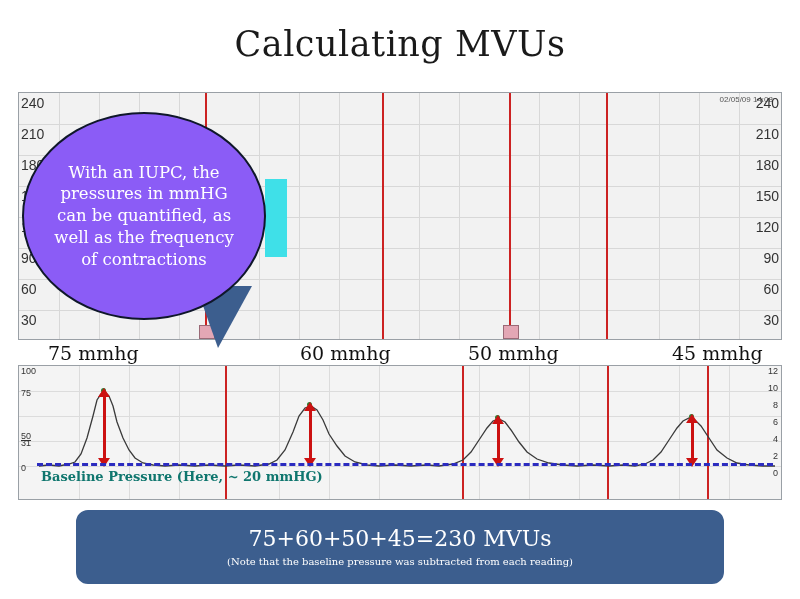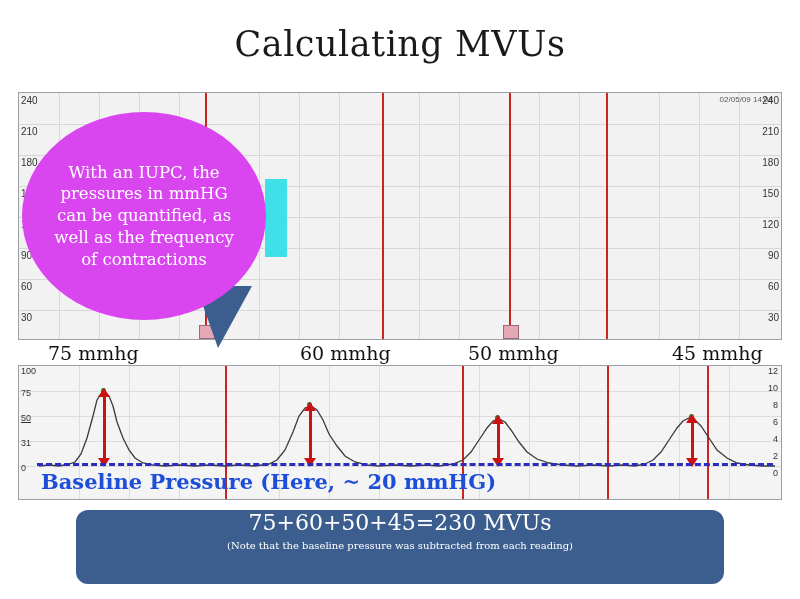--- a/index.html
+++ b/index.html
@@ -55,21 +55,21 @@
     background: #d8d8d8;
   }
   .red-v {
     position: absolute;
     top: 0; bottom: 0;
     width: 2px;
     background: #cc2222;
   }
   .axis-label {
     position: absolute;
-    font-size: 10px;
+    font-size: 14px;
     color: #333;
     font-family: "Liberation Sans", sans-serif;
   }
   .axis-left { left: 2px; }
   .axis-right { right: 2px; }
   .cyan-box {
     position: absolute;
     background: #3fe0e8;
   }
   .pink-marker {
@@ -83,22 +83,22 @@
     right: 8px; top: 2px;
     font-size: 8px;
     color: #555;
   }
 
   
   #bubble-left {
     position: absolute;
     left: 22px; top: 112px;
     width: 244px; height: 208px;
-    background: #d946ef;
-    border: 2px solid #d946ef;
+    background: #8b5cf6;
+    border: 2px solid #0f172a;
     border-radius: 50% / 50%;
     box-sizing: border-box;
     color: #ffffff;
     display: flex;
     align-items: center;
     justify-content: center;
     text-align: center;
     z-index: 5;
   }
   #bubble-left .txt {
@@ -178,23 +178,23 @@
     position: absolute;
     left: 18px; right: 8px;
     top: 97px;
     height: 0;
     border-top: 3px dashed #2b2bbf;
   }
   #baseline-text {
     position: absolute;
     left: 22px; top: 103px;
     font-family: "DejaVu Serif", serif;
-    font-size: 21px;
+    font-size: 13px;
     font-weight: bold;
-    color: #1d4ed8;
+    color: #0f766e;
     white-space: nowrap;
   }
   .arrow-up {
     position: absolute;
     width: 3px;
     background: #cc1111;
   }
   .arrow-head-up {
     position: absolute;
     width: 0; height: 0;
@@ -222,20 +222,21 @@
     left: 74px; top: 508px;
     width: 652px; height: 78px;
     background: #3c5e8e;
     border: 2px solid #ffffff;
     border-radius: 14px;
     box-sizing: border-box;
     color: #ffffff;
     display: flex;
     flex-direction: column;
     align-items: center;
+    justify-content: center;
   }
   #box-sum .sum-main {
     font-family: "DejaVu Serif", serif;
     font-size: 22px;
     line-height: 1.2;
   }
   #box-sum .sum-note {
     font-family: "DejaVu Serif", serif;
     font-size: 10px;
     line-height: 1.2;
@@ -371,21 +372,21 @@
 
     <div class="arrow-up" style="left:672px; top:54px; height:40px;"></div>
     <div class="arrow-head-up" style="left:667px; top:48px;"></div>
     <div class="arrow-head-dn" style="left:667px; top:92px;"></div>
 
     <div id="baseline-dash"></div>
     <div id="baseline-text">Baseline Pressure (Here, ~ 20 mmHG)</div>
 
     <div class="lc-axis" style="left:2px; top:0px;">100</div>
     <div class="lc-axis" style="left:2px; top:22px;">75</div>
-    <div class="lc-axis" style="left:2px; top:47px;text-decoration:underline;">50</div>
+    <div class="lc-axis" style="left:2px; top:65px;text-decoration:underline;">50</div>
     <div class="lc-axis" style="left:2px; top:72px;">31</div>
     <div class="lc-axis" style="left:2px; top:97px;">0</div>
 
     <div class="lc-axis" style="right:3px; top:0px;margin-left:44px;">12</div>
     <div class="lc-axis" style="right:3px; top:17px;">10</div>
     <div class="lc-axis" style="right:3px; top:34px;">8</div>
     <div class="lc-axis" style="right:3px; top:51px;">6</div>
     <div class="lc-axis" style="right:3px; top:68px;">4</div>
     <div class="lc-axis" style="right:3px; top:85px;">2</div>
     <div class="lc-axis" style="right:3px; top:102px;">0</div>

